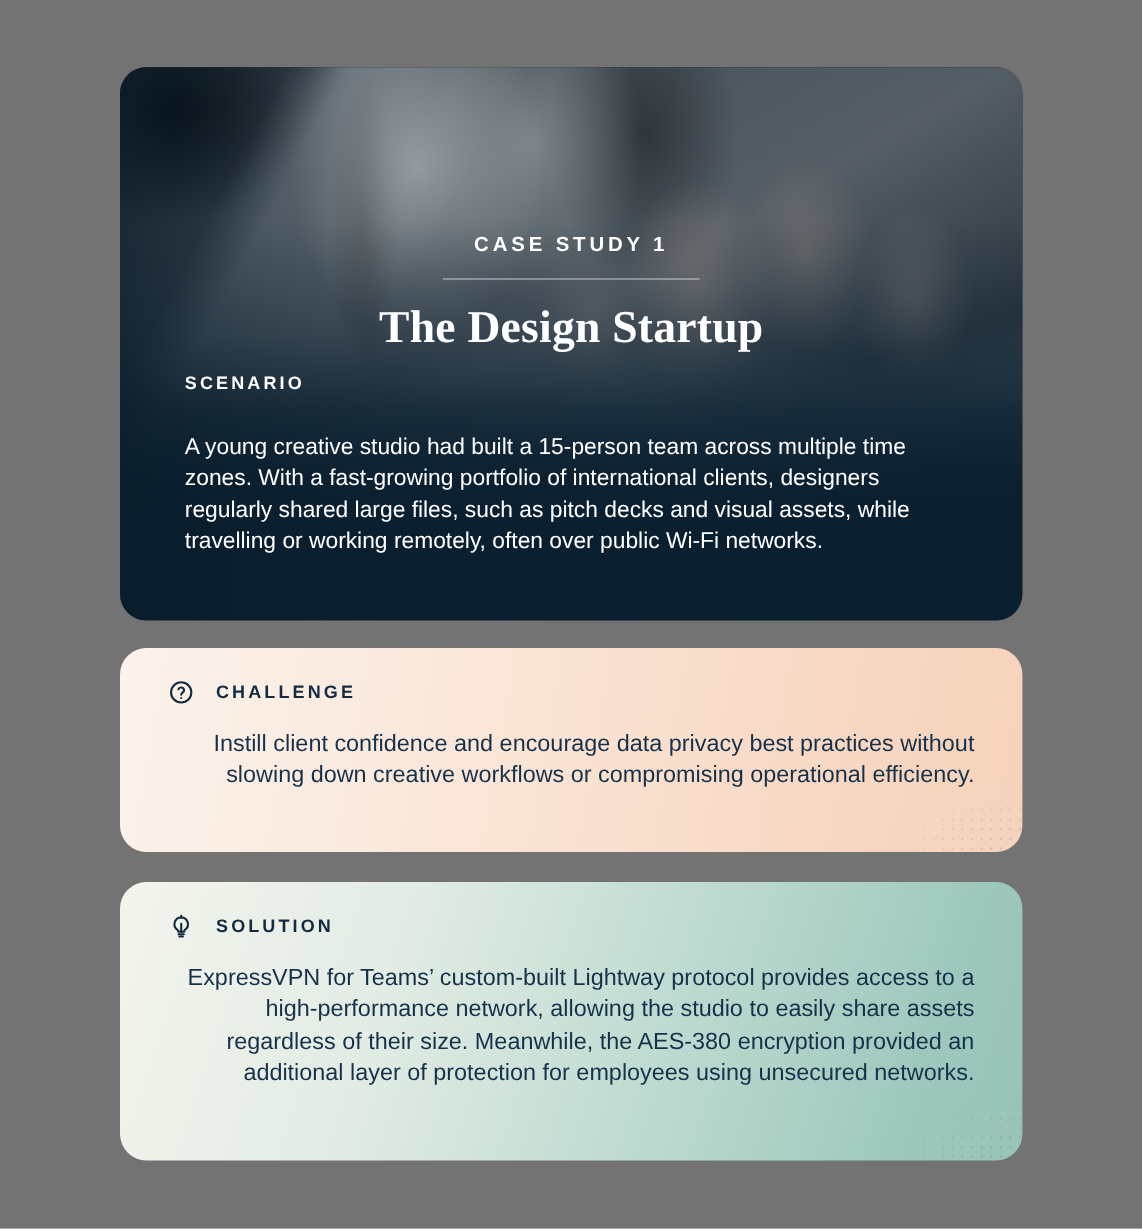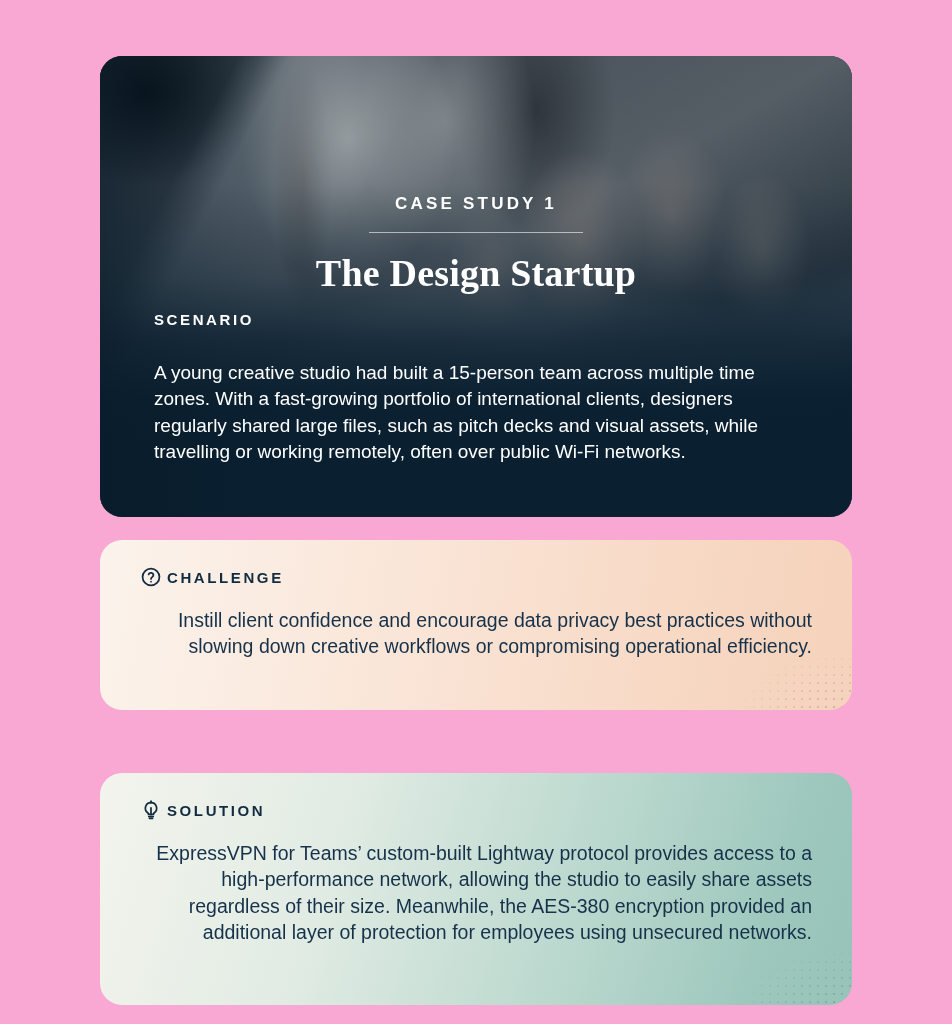--- a/index.html
+++ b/index.html
@@ -11,21 +11,21 @@
     width: 952px;
     height: 1024px;
     font-family: "Liberation Sans", sans-serif;
     overflow: hidden;
   }
 
   .page {
     position: relative;
     width: 952px;
     height: 1024px;
-    background: #f9a8d4;
+    background: #737373;
     box-sizing: border-box;
   }
 
   
   .hero-card {
     position: absolute;
     left: 100px;
     top: 56px;
     width: 752px;
     height: 461px;
@@ -162,21 +162,20 @@
   .challenge-card {
     top: 540px;
     height: 170px;
     background: linear-gradient(100deg, #fbf3ec 0%, #fae5d7 42%, #f7d8c3 78%, #f5d2bb 100%);
   }
 
   .solution-card {
     top: 735px;
     height: 232px;
     background: linear-gradient(108deg, #f3f4ed 0%, #e2ece4 30%, #bcd9cf 62%, #9dc7bc 88%, #97c3b8 100%);
-    margin-top: 38px;
   }
 
   
   .card-texture {
     position: absolute;
     right: 0;
     bottom: 0;
     width: 190px;
     height: 95px;
     background-image: radial-gradient(rgba(60,80,95,0.30) 0.8px, transparent 0.9px);
@@ -189,21 +188,21 @@
   .card-inner {
     position: absolute;
     left: 40px;
     top: 26px;
     right: 40px;
   }
 
   .card-head {
     display: flex;
     align-items: center;
-    gap: 5px;
+    gap: 18px;
     margin-bottom: 19px;
   }
 
   .card-icon {
     display: block;
     width: 22px;
     height: 22px;
     flex: 0 0 22px;
     color: #122b41;
   }

